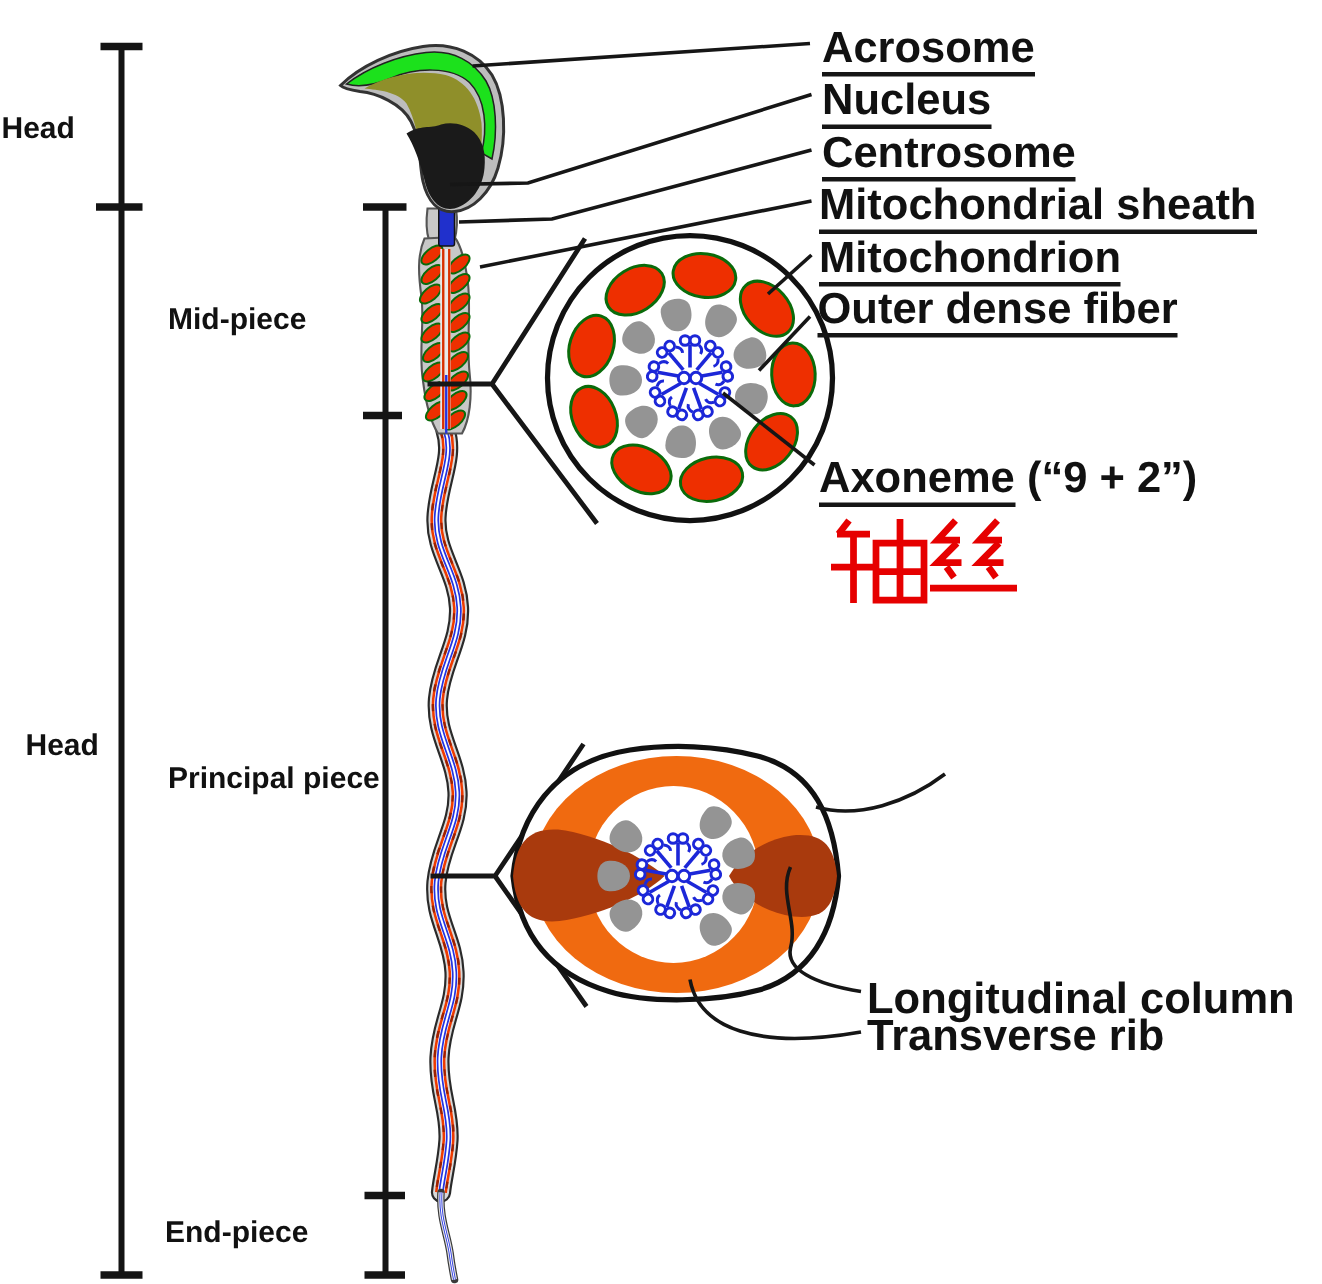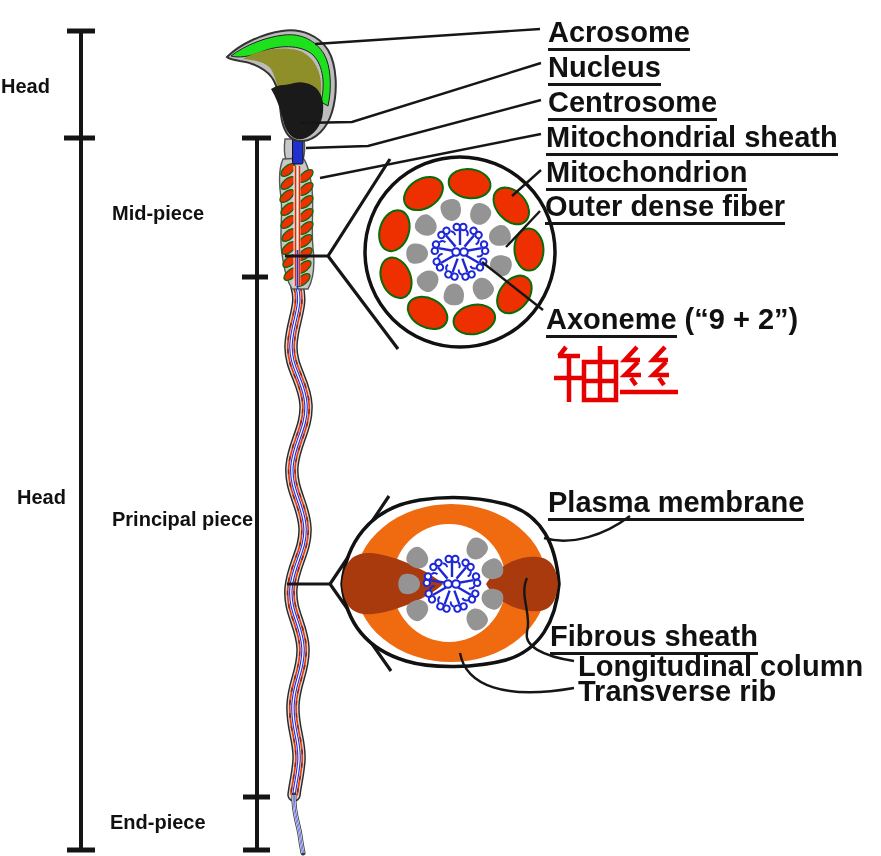--- a/index.html
+++ b/index.html
@@ -242,18 +242,16 @@
 <div class="region" style="left:110px;top:812px;">End-piece</div>
 
 <div class="lbl" style="left:548px;top:17px;"><span class="u">Acrosome</span></div>
 <div class="lbl" style="left:548px;top:52px;"><span class="u">Nucleus</span></div>
 <div class="lbl" style="left:548px;top:87px;"><span class="u">Centrosome</span></div>
 <div class="lbl" style="left:546px;top:157px;"><span class="u">Mitochondrion</span></div>
 <div class="lbl" style="left:546px;top:122px;"><span class="u">Mitochondrial sheath</span></div>
 <div class="lbl" style="left:545px;top:191px;"><span class="u">Outer dense fiber</span></div>
 <div class="lbl" style="left:546px;top:304px;"><span class="u">Axoneme</span><span> (“9 + 2”)</span></div>
 <div class="cn" style="left:552px;top:340px;">轴丝</div>
-<div class="lbl" style="left:548px;top:487px;"><span class="u">Plasma membrane</span></div>
-<div class="lbl" style="left:550px;top:621px;"><span class="u">Fibrous sheath</span></div>
 <div class="lbl" style="left:578px;top:651px;text-align:right;">Longitudinal column</div>
 <div class="lbl" style="left:578px;top:676px;">Transverse rib</div>
 
 </div>
 
 </body></html>

